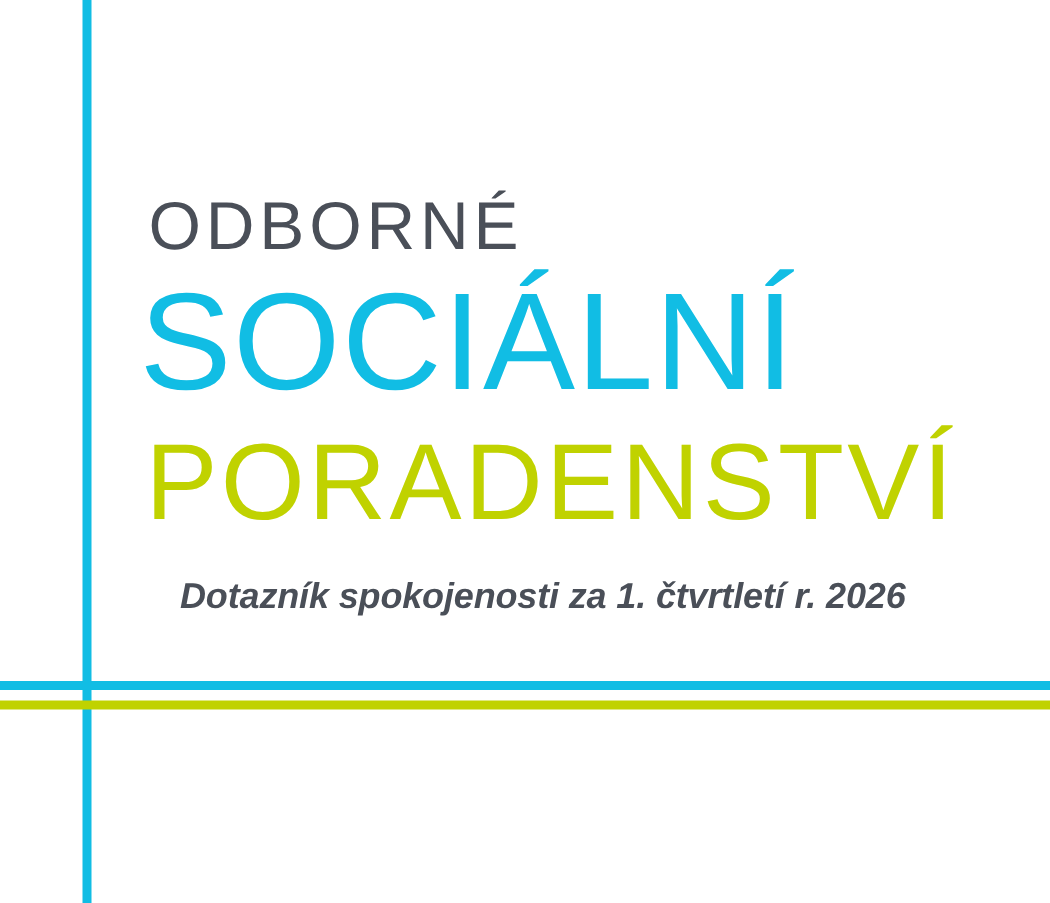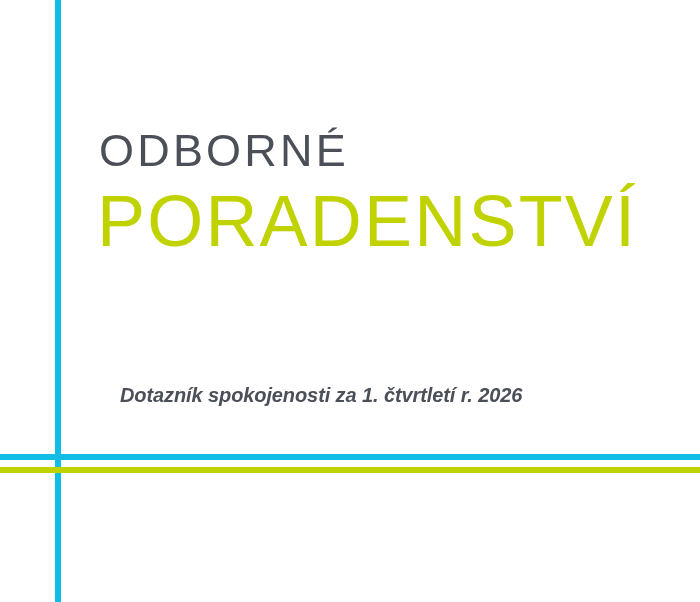--- a/index.html
+++ b/index.html
@@ -86,21 +86,21 @@
     line-height: 1;
     white-space: nowrap;
     margin: 12px 0 0 4px;
   }
 
   .subtitle {
     position: absolute;
     left: 120px;
     top: 383px;
     font-family: "Liberation Sans", sans-serif;
-    font-size: 20px;
+    font-size: 24px;
     font-style: italic;
     font-weight: bold;
     letter-spacing: -0.1px;
     color: #4a4f58;
     line-height: 1.25;
     white-space: nowrap;
   }
 </style>
 </head>
 <body>
@@ -108,18 +108,19 @@
 <div id="cover">
 
   <div class="rule-vertical"></div>
 
   <div class="rule-horizontal-cyan"></div>
 
   <div class="rule-horizontal-green"></div>
 
   <div class="title-block">
     <div class="line-odborne">ODBORNÉ</div>
+    <div class="line-socialni">SOCIÁLNÍ</div>
     <div class="line-poradenstvi">PORADENSTVÍ</div>
   </div>
 
   <div class="subtitle">Dotazník spokojenosti za 1. čtvrtletí r. 2026</div>
 
 </div>
 
 </body></html>

